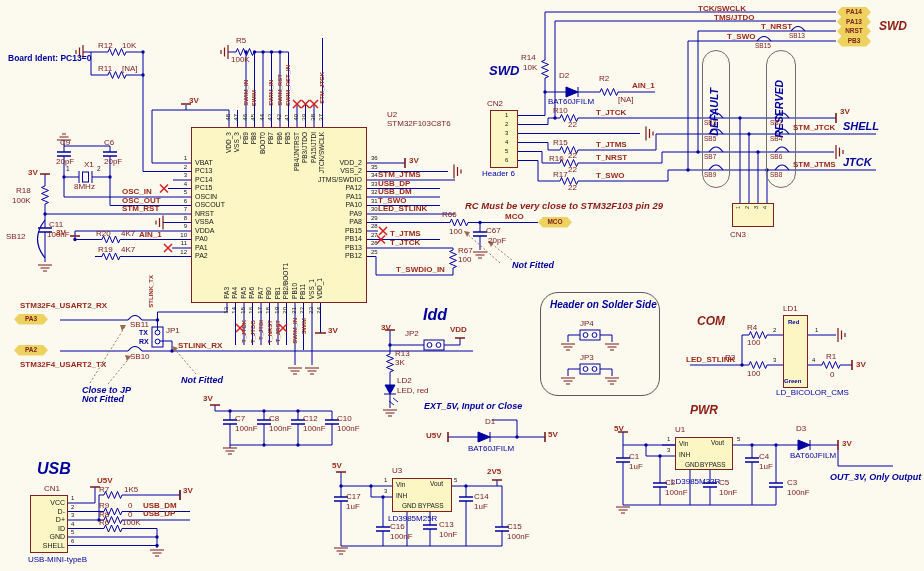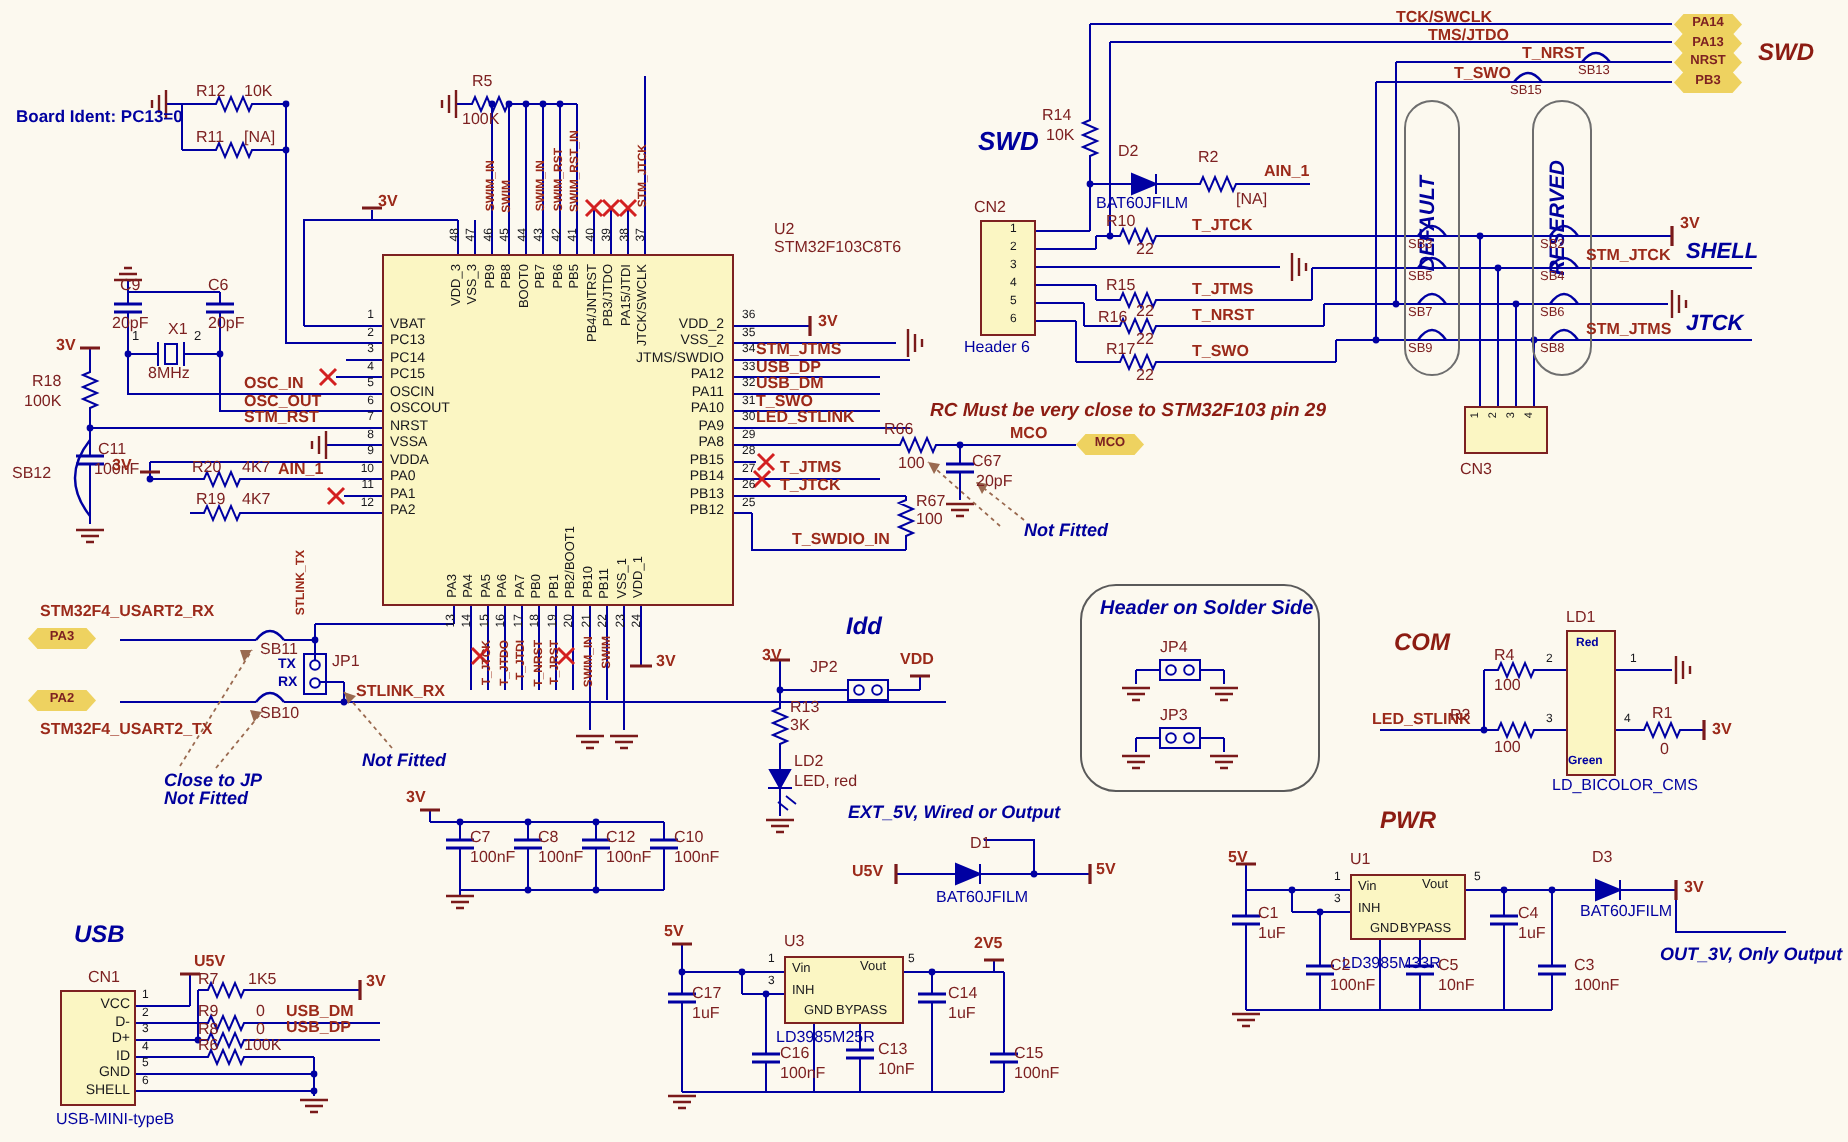--- a/index.html
+++ b/index.html
@@ -5,21 +5,21 @@
 html,body{margin:0;padding:0}
 .sheet{position:relative;width:924px;height:571px;background:#fcf9ef;font-family:"Liberation Sans","DejaVu Sans",sans-serif;overflow:hidden}
 .sheet svg{position:absolute;left:0;top:0}
 .t{position:absolute;white-space:nowrap;line-height:1;font-size:8px}
 .ref{color:#7d2121}
 .net{color:#9b2a1a;font-weight:bold}
 .val{color:#7d2121}
 .blue{color:#0000a0}
 .bold{font-weight:bold}
 .pinname{color:#17171c}
-.hdr{color:#00009c;font-weight:bold;font-style:italic;font-size:12px}
+.hdr{color:#00009c;font-weight:bold;font-style:italic;font-size:16px}
 .hdrR{color:#8c1c12;font-weight:bold;font-style:italic;font-size:12px}
 .note{color:#00009c;font-weight:bold;font-style:italic;font-size:9px}
 .noteR{color:#8c1c12;font-weight:bold;font-style:italic;font-size:9.5px}
 .v{writing-mode:vertical-rl;transform:rotate(180deg)}
 .s7{font-size:7px}.s65{font-size:6.5px}.s6{font-size:6px}
 .box{position:absolute;background:#fbf6c3;border:1px solid #7d2121;box-sizing:border-box}
 .pill{position:absolute;border:1.3px solid #6e6e6e;border-radius:16px;box-sizing:border-box}
 .dash{position:absolute;border:1.2px solid #5a5a5a;border-radius:18px;box-sizing:border-box}
 .tag{position:absolute;background:#eed260;color:#7d2121;font-size:6.5px;font-weight:bold;text-align:center;clip-path:polygon(0 50%,14% 0,86% 0,100% 50%,86% 100%,14% 100%);padding:2px 0;width:34px;line-height:1}
 .prow{position:absolute;display:flex;flex-direction:column}
@@ -621,21 +621,21 @@
 <span class="t val" style="left:122px;top:519px">100K</span>
 
 <span class="t hdr" style="left:423px;top:307px">Idd</span>
 <span class="t net" style="left:381px;top:324px">3V</span>
 <span class="t ref" style="left:405px;top:330px">JP2</span>
 <span class="t net" style="left:450px;top:326px">VDD</span>
 <span class="t ref" style="left:395px;top:350px">R13</span>
 <span class="t val" style="left:395px;top:359px">3K</span>
 <span class="t ref" style="left:397px;top:377px">LD2</span>
 <span class="t val" style="left:397px;top:387px">LED, red</span>
-<span class="t note" style="left:424px;top:402px">EXT_5V, Wired or Output</span>
+<span class="t note" style="left:424px;top:402px">EXT_5V, Input or Close</span>
 <span class="t net" style="left:426px;top:432px">U5V</span>
 <span class="t ref" style="left:485px;top:418px">D1</span>
 <span class="t blue" style="left:468px;top:445px">BAT60JFILM</span>
 <span class="t net" style="left:548px;top:431px">5V</span>
 
 <span class="t note" style="left:550px;top:300px;font-size:10px">Header on Solder Side</span>
 <span class="t ref" style="left:580px;top:320px">JP4</span>
 <span class="t ref" style="left:580px;top:354px">JP3</span>
 
 <span class="t net" style="left:203px;top:395px">3V</span>

